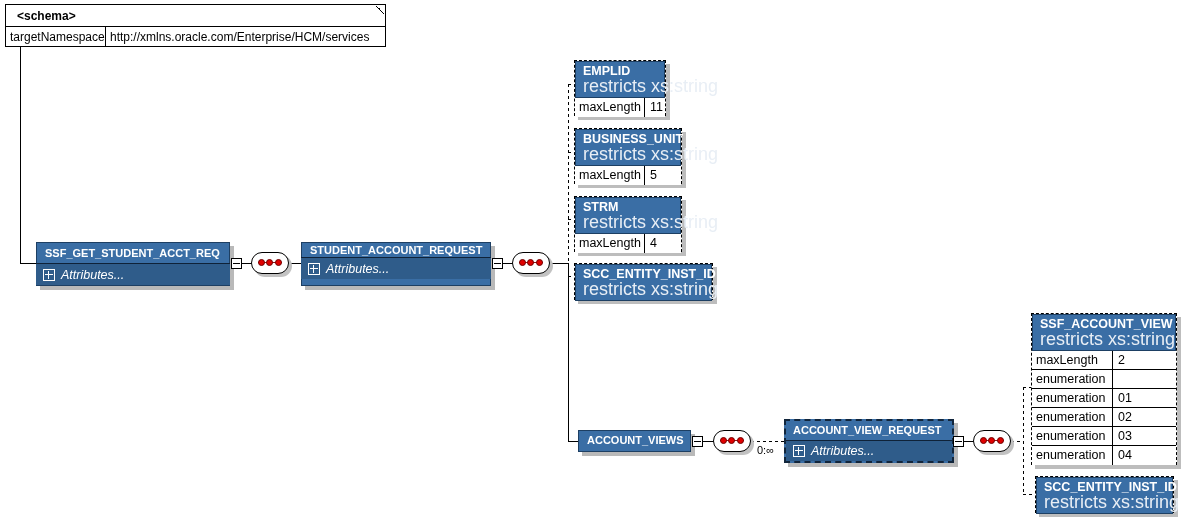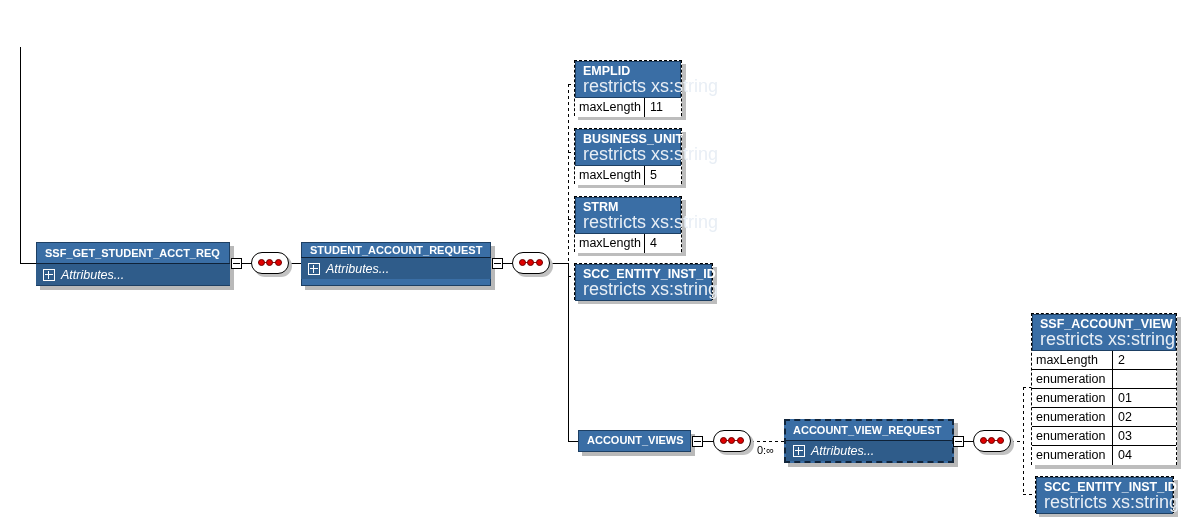--- a/index.html
+++ b/index.html
@@ -77,20 +77,28 @@
             background:#e00000;border:1px solid #6d0000;box-sizing:border-box;}
 
   .card{position:absolute;font-size:11px;color:#000;white-space:nowrap;z-index:6;
         font-family:"Liberation Sans","DejaVu Sans",sans-serif;}
 </style>
 </head>
 <body>
 
 <div id="canvas">
 
+  <div class="schema-box" style="left:5px;top:4px;width:381px;height:43px;">
+    <div class="dogear"></div>
+    <div class="schema-title">&lt;schema&gt;</div>
+    <div class="schema-row">
+      <div class="schema-key" style="width:100px;">targetNamespace</div>
+      <div class="schema-val">http://xmlns.oracle.com/Enterprise/HCM/services</div>
+    </div>
+  </div>
 
   <div class="ln v" style="left:20px;top:47px;height:217px;"></div>
   <div class="ln h" style="left:20px;top:263px;width:17px;"></div>
 
   <div class="node" style="left:36px;top:242px;width:194px;height:44px;">
     <div class="shadow"></div>
     <div class="frame"></div>
     <div class="hdr" style="height:21px;">SSF_GET_STUDENT_ACCT_REQ</div>
     <div class="attrs" style="height:22px;">
       <span class="plusbox"></span>
@@ -138,21 +146,21 @@
 
   <div class="dl v" style="left:568px;top:84px;height:180px;"></div>
   <div class="ln v" style="left:568px;top:263px;height:179px;"></div>
 
   <div class="dl h" style="left:568px;top:84px;width:11px;"></div>
   <div class="dl h" style="left:568px;top:152px;width:11px;"></div>
   <div class="dl h" style="left:568px;top:219px;width:11px;"></div>
   <div class="dl h" style="left:568px;top:276px;width:11px;"></div>
   <div class="ln h" style="left:568px;top:441px;width:11px;"></div>
 
-  <div class="stype" style="left:574px;top:60px;width:108px;height:56px;">
+  <div class="stype" style="left:574px;top:60px;width:92px;height:56px;">
     <div class="shadow"></div>
     <div class="wrap"></div>
     <div class="head" style="margin:1px 1px 0 1px;">
       <div class="nm">EMPLID</div>
       <div class="rs">restricts xs:string</div>
     </div>
     <div class="facet" style="margin:0 1px 0 1px;">
       <div class="fk" style="width:70px;">maxLength</div>
       <div class="fv">11</div>
     </div>

